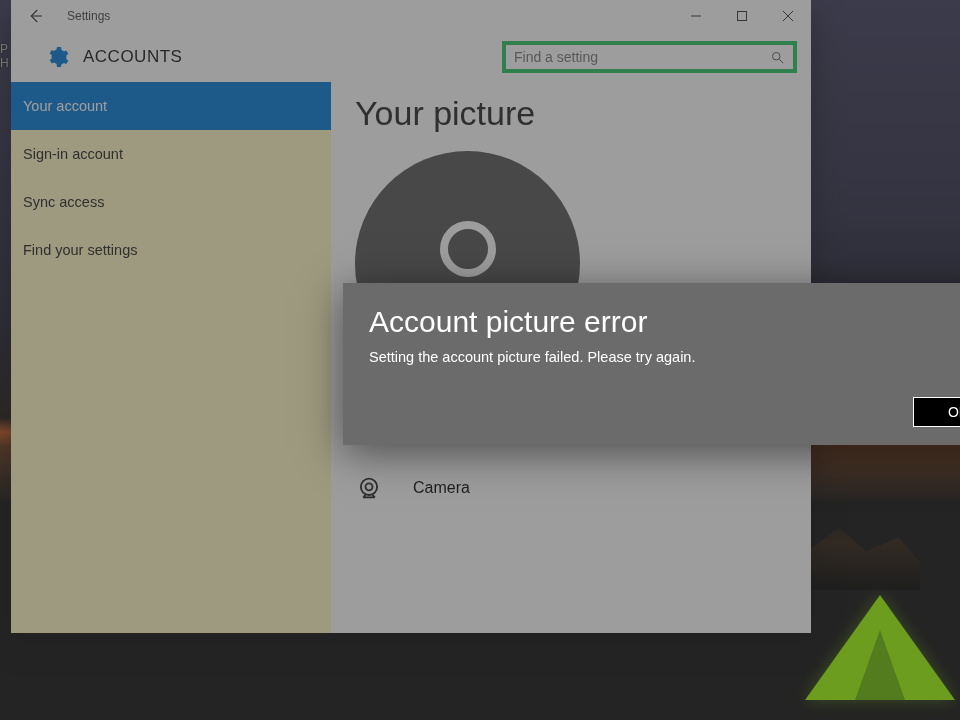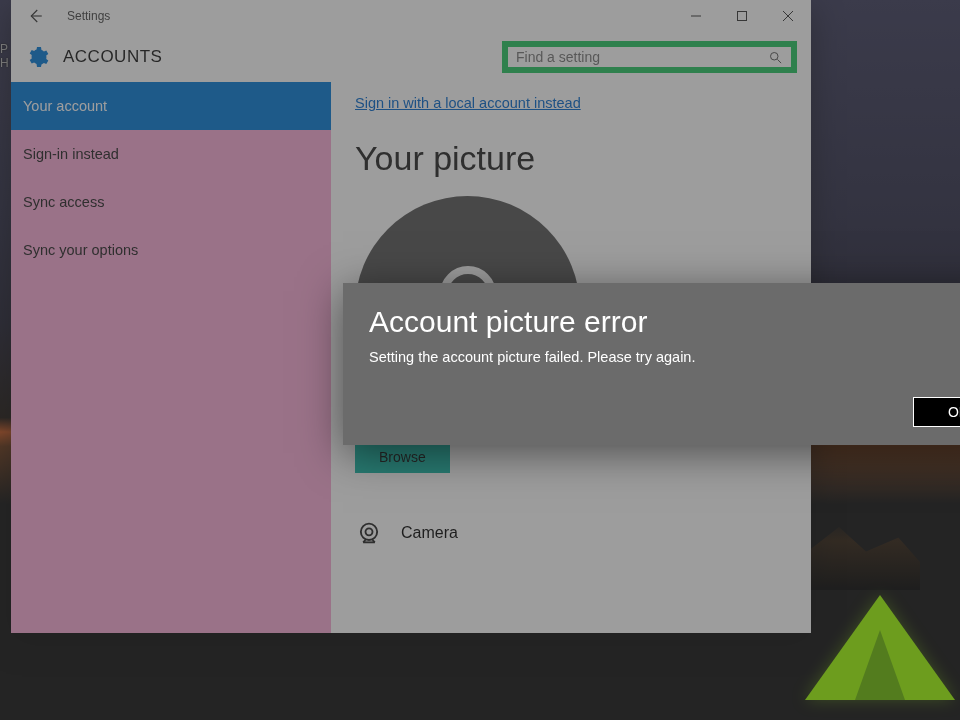--- a/index.html
+++ b/index.html
@@ -66,29 +66,30 @@
     color: #333; font-size: 16px;
   }
   .title-text { font-size: 12px; color: #444; margin-left: 8px; }
   .win-controls { margin-left: auto; display:flex; }
   .win-btn { width:46px; height:32px; display:flex; align-items:center; justify-content:center; color:#333; font-size:11px; }
 
   .header-row {
     height: 50px; display:flex; align-items:center;
     padding: 0 14px;
     background:#fff;
+    margin-left:20px;
   }
   .gear { color:#0078d7; margin-right: 14px; display:flex; }
   .section-title { font-size: 17px; letter-spacing: 0.5px; color:#111; font-weight:400; }
-  .search-wrap { margin-left:auto; width: 295px; height:32px; border:6px solid #22c55e; display:flex; align-items:center; padding:0 8px; }
+  .search-wrap { margin-left:auto; width: 295px; height:32px; border:4px solid #22c55e; display:flex; align-items:center; padding:0 8px; }
   .search-input { flex:1; border:none; outline:none; font-size:14px; color:#666; background:transparent; }
   .search-icon { color:#555; font-size:14px; }
 
   .body-row { flex:1; display:flex; overflow:hidden; }
-  .sidebar { width: 320px; background:#f9a8d4; padding-top:0; }
+  .sidebar { width: 320px; background:#fef9c3; padding-top:0; }
   .side-item {
     height:48px; display:flex; align-items:center;
     padding-left:12px; font-size:14.5px; color:#222;
   }
   .side-item.selected { background:#0078d7; color:#fff; }
 
   .content { flex:1; padding: 12px 24px 20px 24px; overflow:hidden; }
   .link { color:#0066cc; font-size:14.5px; display:inline-block; margin-bottom: 28px; }
   .h2 { font-size:34px; font-weight:300; color:#222; margin-bottom: 18px; }
 
@@ -106,21 +107,21 @@
     position:absolute; bottom:-50px; left:50%; transform:translateX(-50%);
     width:150px; height:140px; border-radius:70px 70px 0 0;
     border:8px solid #fff;
   }
 
   .btn {
     display:inline-block; background:#14b8a6; border:none;
     padding: 8px 24px; font-size:14px; color:#111;
   }
 
-  .create-row { display:flex; align-items:center; gap:18px; margin-top:6px; }
+  .create-row { display:flex; align-items:center; gap:30px; margin-top:6px; }
   .camera-icon { color:#222; }
 
   
   .dim {
     position:absolute; inset:0;
     background: rgba(60,60,60,0.5);
     z-index: 20;
   }
 
   
@@ -201,32 +202,31 @@
       </span>
     </div>
   </div>
 
   <div class="body-row">
     <div class="sidebar">
       <div class="side-item selected">
           <span>Your account</span>
         </div>
       <div class="side-item">
-          <span>Sign-in instead</span>
+          <span>Sign-in account</span>
         </div>
       <div class="side-item">
           <span>Sync access</span>
         </div>
       <div class="side-item">
-          <span>Sync your options</span>
+          <span>Find your settings</span>
         </div>
     </div>
 
     <div class="content">
-      <a class="link" href="#">Sign in with a local account instead</a>
 
       <div class="h2">Your picture</div>
       <div class="avatar-circle">
         <div class="avatar-head"></div>
         <div class="avatar-body"></div>
       </div>
       <button class="btn">Browse</button>
 
       <div style="height:40px"></div>
 

